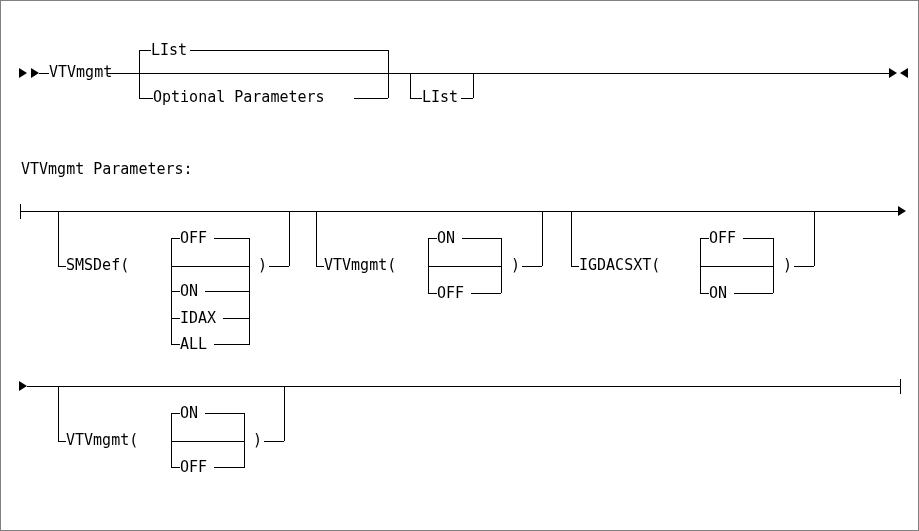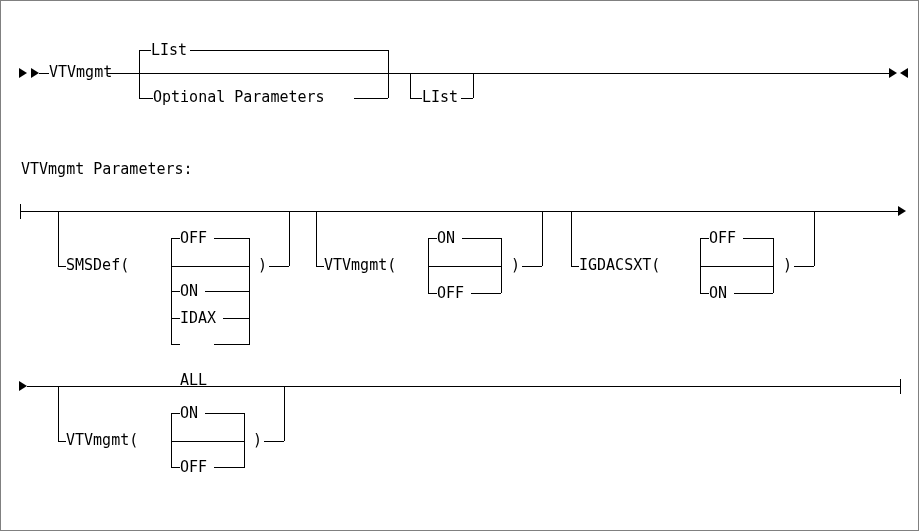--- a/index.html
+++ b/index.html
@@ -117,21 +117,21 @@
 
   <div class="h" style="left:170px; top:290px; width:9px;"></div>
   <span class="lbl" style="left:179px; top:283px;">ON</span>
   <div class="h" style="left:204px; top:290px; width:44px;"></div>
 
   <div class="h" style="left:170px; top:317px; width:9px;"></div>
   <span class="lbl" style="left:179px; top:310px;">IDAX</span>
   <div class="h" style="left:222px; top:317px; width:26px;"></div>
 
   <div class="h" style="left:170px; top:343px; width:9px;"></div>
-  <span class="lbl" style="left:179px; top:336px;margin-top:36px;">ALL</span>
+  <span class="lbl" style="left:179px; top:336px;">ALL</span>
   <div class="h" style="left:213px; top:343px; width:35px;"></div>
 
   <span class="lbl" style="left:257px; top:257px;">)</span>
   <div class="h" style="left:268px; top:265px; width:20px;"></div>
   <div class="v" style="left:288px; top:210px; height:55px;"></div>
 
   <div class="v" style="left:315px; top:210px; height:55px;"></div>
   <div class="h" style="left:315px; top:265px; width:8px;"></div>
 
   <span class="lbl" style="left:323px; top:257px;">VTVmgmt(</span>

